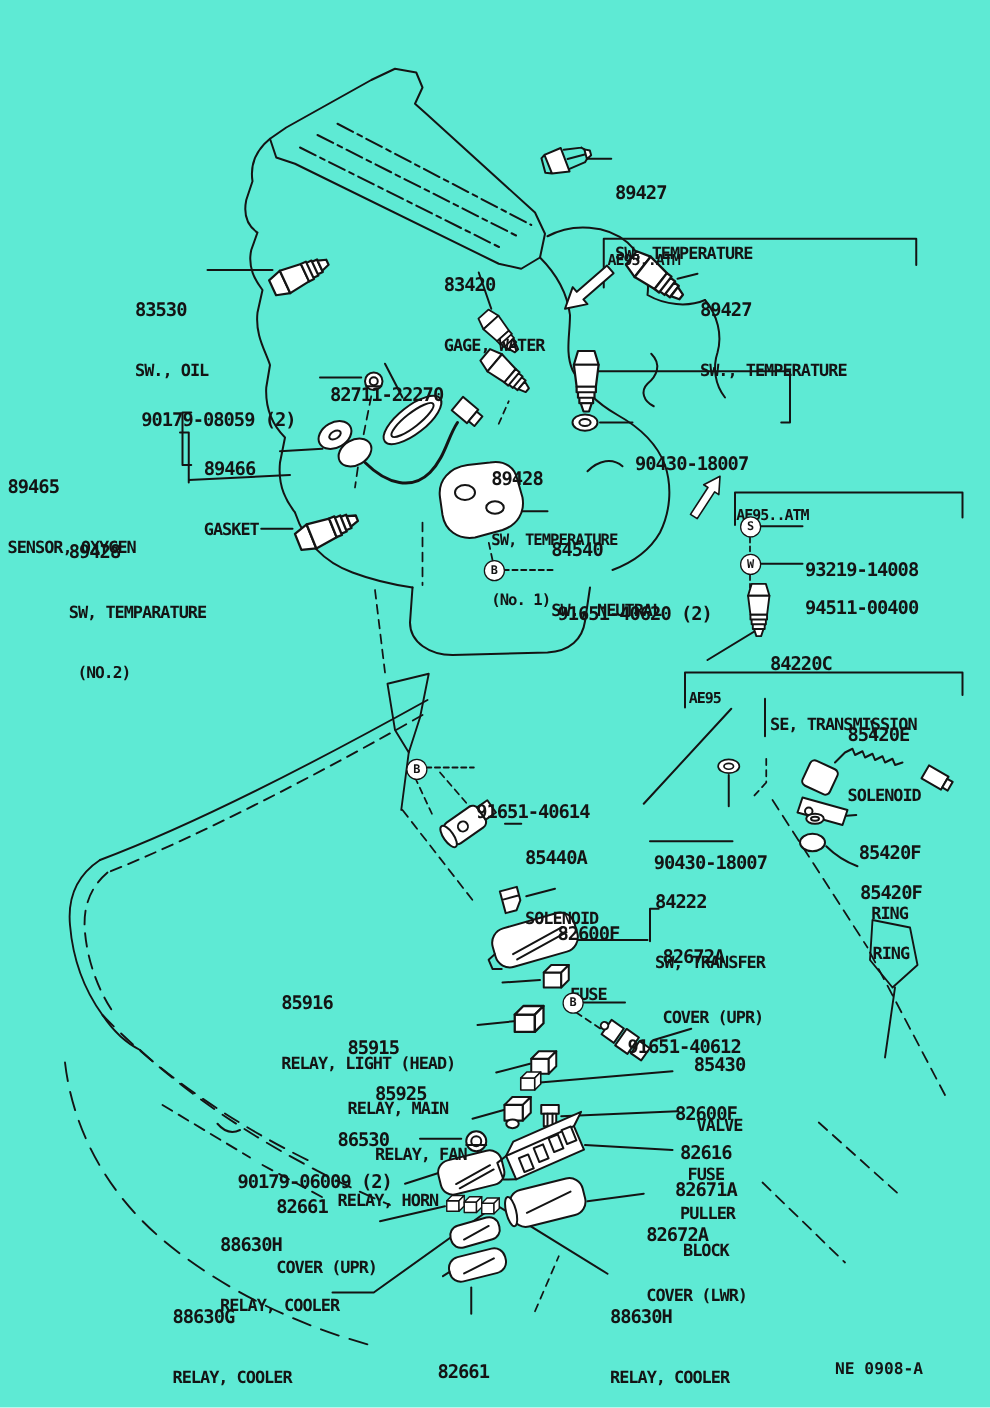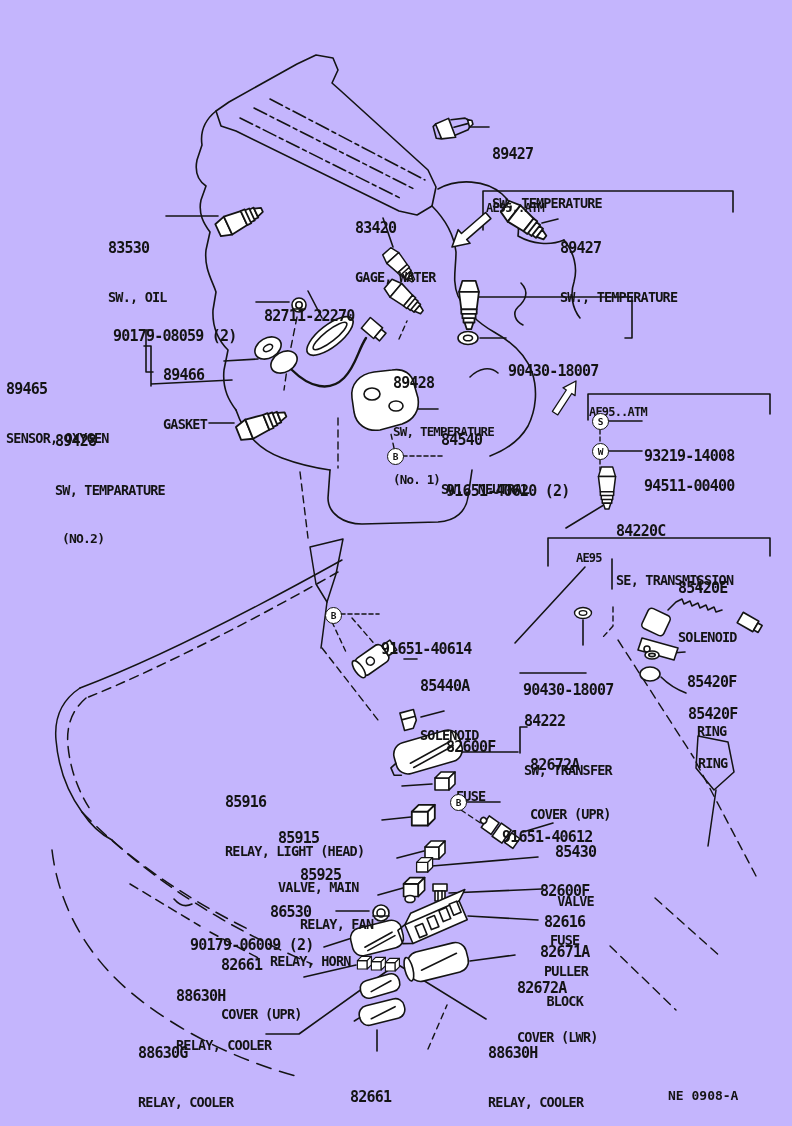--- a/index.html
+++ b/index.html
@@ -1,16 +1,16 @@
 <!DOCTYPE html>
 <html><head>
 <meta charset="utf-8">
 <style>
   html,body{margin:0;padding:0;background:#fff;}
-  .stage{position:relative;width:792px;height:1126px;background:#c4b5fd;overflow:hidden;
+  .stage{position:relative;width:792px;height:1126px;background:#5eead4;overflow:hidden;
          font-family:"DejaVu Sans Mono",monospace;color:#141414;}
   .art{position:absolute;left:0;top:0;}
   .lbl{position:absolute;line-height:1.02;white-space:pre;}
   .pn{font:700 15px "DejaVu Sans Mono",monospace;letter-spacing:-0.8px;}
   .ds{font:700 13.5px "DejaVu Sans Mono",monospace;letter-spacing:-0.8px;text-align:center;}
   .nt{font:700 13px "DejaVu Sans Mono",monospace;letter-spacing:-0.8px;}
   .sm .ds,.sm .nt{font-size:12.5px;}
   .hdr .pn{font-size:12px;}
   .circ{position:absolute;width:15px;height:15px;border:1.7px solid #141414;border-radius:50%;
         display:flex;align-items:center;justify-content:center;background:#fff;
@@ -363,21 +363,21 @@
   <div class="pn">93219-14008</div>
 </div>
 <span class="circ" style="left:592px;top:443px">W</span>
 <div class="lbl" style="left:644px;top:444px">
   <div class="pn">94511-00400</div>
 </div>
 <div class="lbl" style="left:616px;top:489px">
   <div class="pn">84220C</div>
   <div class="ds">SE, TRANSMISSION</div>
 </div>
-<div class="lbl hdr" style="left:576px;top:518px">
+<div class="lbl hdr" style="left:551px;top:518px">
   <div class="pn">AE95</div>
 </div>
 <div class="lbl" style="left:678px;top:546px">
   <div class="pn">85420E</div>
   <div class="ds">SOLENOID</div>
 </div>
 <span class="circ" style="left:325px;top:607px">B</span>
 <div class="lbl" style="left:381px;top:607px">
   <div class="pn">91651-40614</div>
 </div>
@@ -407,21 +407,21 @@
 <div class="lbl" style="left:530px;top:723px">
   <div class="pn">82672A</div>
   <div class="ds">COVER (UPR)</div>
 </div>
 <div class="lbl" style="left:225px;top:760px">
   <div class="pn">85916</div>
   <div class="ds">RELAY, LIGHT (HEAD)</div>
 </div>
 <div class="lbl" style="left:278px;top:796px">
   <div class="pn">85915</div>
-  <div class="ds">VALVE, MAIN</div>
+  <div class="ds">RELAY, MAIN</div>
 </div>
 <span class="circ" style="left:450px;top:794px">B</span>
 <div class="lbl" style="left:502px;top:795px">
   <div class="pn">91651-40612</div>
 </div>
 <div class="lbl" style="left:555px;top:810px">
   <div class="pn">85430</div>
   <div class="ds">VALVE</div>
 </div>
 <div class="lbl" style="left:300px;top:833px">

